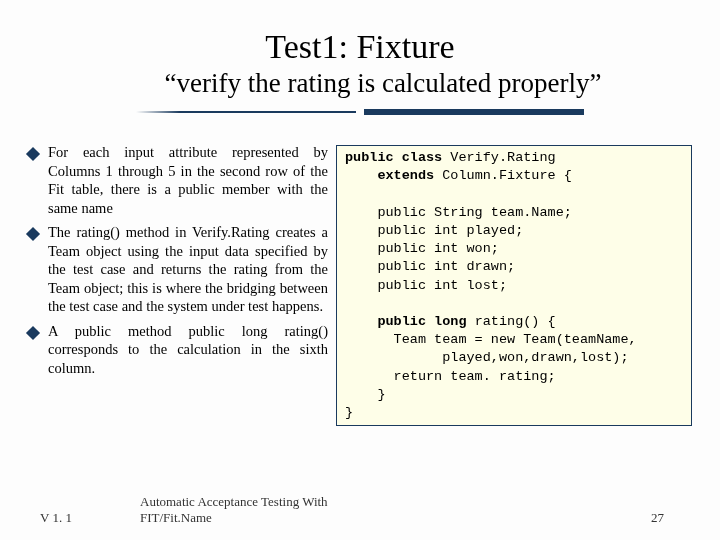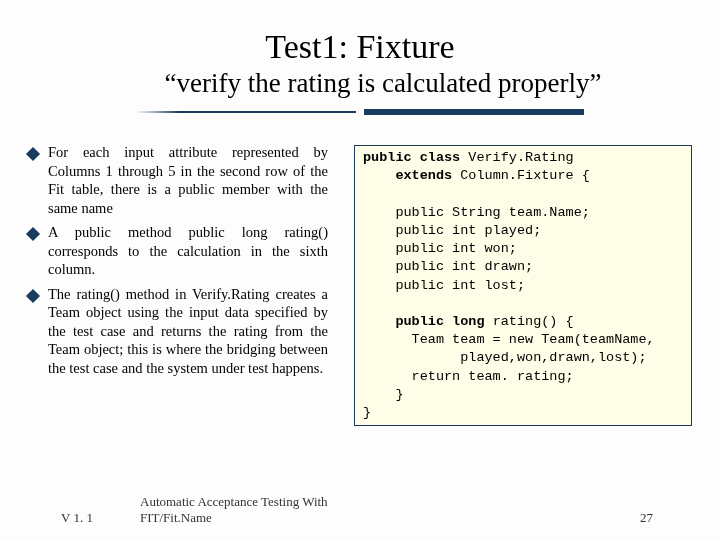--- a/index.html
+++ b/index.html
@@ -40,21 +40,21 @@
     margin-top: 2px;
   }
   .underline-thick {
     width: 220px;
     height: 6px;
     background: #1a3a5e;
   }
   .content {
     display: flex;
     padding: 20px 28px 0 28px;
-    gap: 26px;
+    gap: 8px;
   }
   .bullets {
     flex: 0 0 300px;
   }
   .bullet-item {
     display: flex;
     align-items: flex-start;
     margin-bottom: 6px;
   }
   .diamond {
@@ -89,31 +89,31 @@
     bottom: 14px;
     left: 0;
     width: 100%;
     display: flex;
     align-items: flex-end;
     font-size: 13px;
     color: #333;
   }
   .footer-left {
     flex: 0 0 140px;
-    padding-left: 61px;
+    padding-left: 40px;
     margin-top: 11px;
   }
   .footer-center {
     flex: 1;
     text-align: left;
     line-height: 1.25;
   }
   .footer-right {
     flex: 0 0 80px;
-    text-align: left;
+    text-align: center;
     padding-right: 45px;
   }
 </style>
 </head>
 <body>
 
 <div class="title-block">
   <div class="title">Test1: Fixture</div>
   <div class="subtitle">“verify the rating is calculated properly”</div>
   <div class="underline-wrap">
@@ -124,25 +124,25 @@
 
 <div class="content">
 
   <div class="bullets">
     <div class="bullet-item">
       <div class="diamond"></div>
       <div class="bullet-text">For each input attribute represented by Columns 1 through 5 in the second row of the Fit table, there is a public member with the same name</div>
     </div>
     <div class="bullet-item">
       <div class="diamond"></div>
-      <div class="bullet-text">A public method public long rating() corresponds to the calculation in the sixth column.</div>
+      <div class="bullet-text">The rating() method in Verify.Rating creates a Team object using the input data specified by the test case and returns the rating from the Team object; this is where the bridging between the test case and the system under test happens.</div>
     </div>
     <div class="bullet-item">
       <div class="diamond"></div>
-      <div class="bullet-text">The rating() method in Verify.Rating creates a Team object using the input data specified by the test case and returns the rating from the Team object; this is where the bridging between the test case and the system under test happens.</div>
+      <div class="bullet-text">A public method public long rating() corresponds to the calculation in the sixth column.</div>
     </div>
   </div>
 
   <div class="code-box"><span class="kw">public class</span><span> Verify.Rating</span>
 <span class="kw">    extends</span><span> Column.Fixture {</span>
 <span></span>
 <span>    public String team.Name;</span>
 <span>    public int played;</span>
 <span>    public int won;</span>
 <span>    public int drawn;</span>

